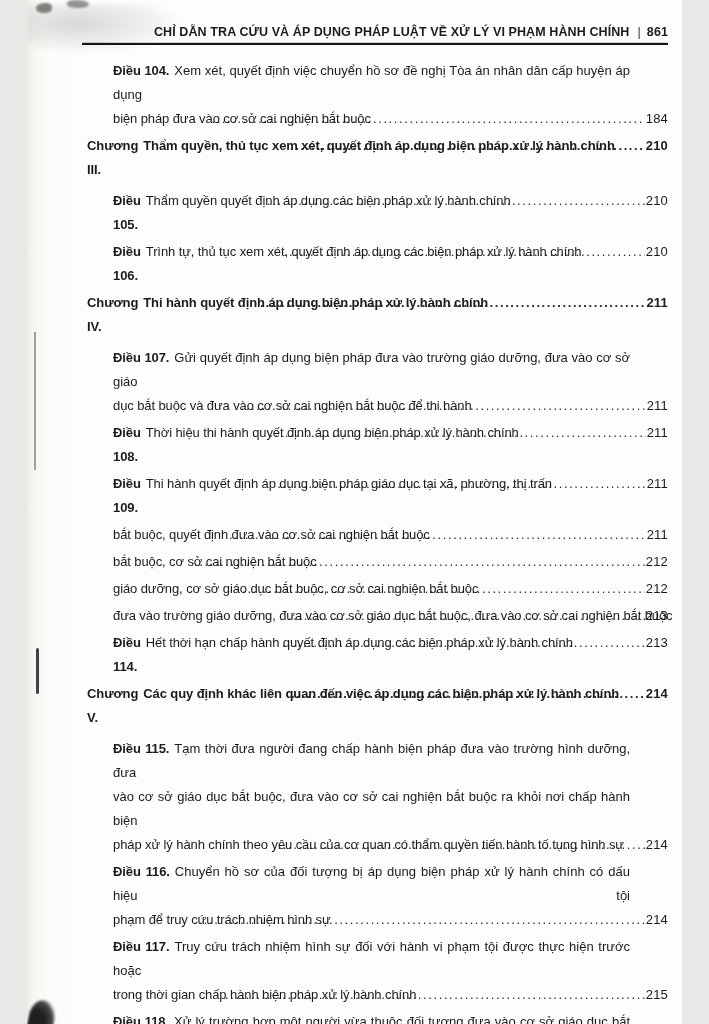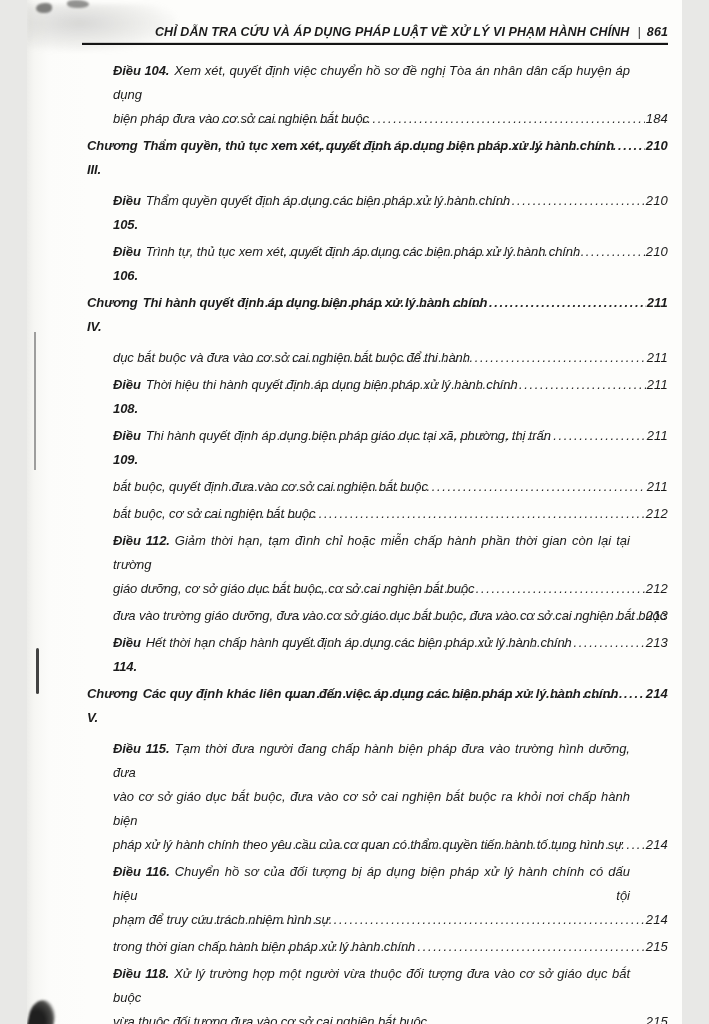--- a/index.html
+++ b/index.html
@@ -7,21 +7,20 @@
     position: relative;
     width: 655px;
     height: 1024px;
     margin: 0 auto;
     background:
       linear-gradient(90deg, #ededea 0px, #f6f6f3 7px, #fcfcfa 22px, #fdfdfb 60px),
       #fdfdfb;
     overflow: hidden;
     font-family: "Liberation Sans", "DejaVu Sans", sans-serif;
     color: #1b1b1b;
-    font-style: italic;
     -webkit-font-smoothing: antialiased;
   }
 
   
   .smudge {
     position: absolute; left: 0; top: 4px; width: 150px; height: 48px;
     background: radial-gradient(ellipse at 35% 40%, rgba(120,120,118,0.28), rgba(160,160,158,0.12) 55%, transparent 75%);
     filter: blur(2px);
   }
   .ink-mark-1 {
@@ -149,20 +148,21 @@
       </div>
       <div class="entry chuong">
         <div class="line last">
           <b class="lbl">Chương IV.</b>
           <span class="line-text">Thi hành quyết định áp dụng biện pháp xử lý hành chính</span>
           <span class="dots">............................................................................................................................................................................................................................</span>
           <span class="pg">211</span>
         </div>
       </div>
       <div class="entry dieu">
+        <div class="line mid"><b class="lbl">Điều 107.</b><span>Gửi quyết định áp dụng biện pháp đưa vào trường giáo dưỡng, đưa vào cơ sở giáo</span></div>
         <div class="line last">
           <span class="line-text">dục bắt buộc và đưa vào cơ sở cai nghiện bắt buộc để thi hành</span>
           <span class="dots">............................................................................................................................................................................................................................</span>
           <span class="pg">211</span>
         </div>
       </div>
       <div class="entry dieu">
         <div class="line last">
           <b class="lbl">Điều 108.</b>
           <span class="line-text">Thời hiệu thi hành quyết định áp dụng biện pháp xử lý hành chính</span>
@@ -186,21 +186,20 @@
         </div>
       </div>
       <div class="entry dieu">
         <div class="line last">
           <span class="line-text">bắt buộc, cơ sở cai nghiện bắt buộc</span>
           <span class="dots">............................................................................................................................................................................................................................</span>
           <span class="pg">212</span>
         </div>
       </div>
       <div class="entry dieu">
-        <div class="line mid"><b class="lbl">Điều 112.</b><span>Giảm thời hạn, tạm đình chỉ hoặc miễn chấp hành phần thời gian còn lại tại trường</span></div>
         <div class="line last">
           <span class="line-text">giáo dưỡng, cơ sở giáo dục bắt buộc, cơ sở cai nghiện bắt buộc</span>
           <span class="dots">............................................................................................................................................................................................................................</span>
           <span class="pg">212</span>
         </div>
       </div>
       <div class="entry dieu">
         <div class="line last">
           <span class="line-text">đưa vào trường giáo dưỡng, đưa vào cơ sở giáo dục bắt buộc, đưa vào cơ sở cai nghiện bắt buộc</span>
           <span class="dots">............................................................................................................................................................................................................................</span>
@@ -234,20 +233,21 @@
       </div>
       <div class="entry dieu">
         <div class="line mid"><b class="lbl">Điều 116.</b><span>Chuyển hồ sơ của đối tượng bị áp dụng biện pháp xử lý hành chính có dấu hiệu tội</span></div>
         <div class="line last">
           <span class="line-text">phạm để truy cứu trách nhiệm hình sự</span>
           <span class="dots">............................................................................................................................................................................................................................</span>
           <span class="pg">214</span>
         </div>
       </div>
       <div class="entry dieu">
+        <div class="line mid"><b class="lbl">Điều 117.</b><span>Truy cứu trách nhiệm hình sự đối với hành vi phạm tội được thực hiện trước hoặc</span></div>
         <div class="line last">
           <span class="line-text">trong thời gian chấp hành biện pháp xử lý hành chính</span>
           <span class="dots">............................................................................................................................................................................................................................</span>
           <span class="pg">215</span>
         </div>
       </div>
       <div class="entry dieu">
         <div class="line mid"><b class="lbl">Điều 118.</b><span>Xử lý trường hợp một người vừa thuộc đối tượng đưa vào cơ sở giáo dục bắt buộc</span></div>
         <div class="line last">
           <span class="line-text">vừa thuộc đối tượng đưa vào cơ sở cai nghiện bắt buộc</span>

